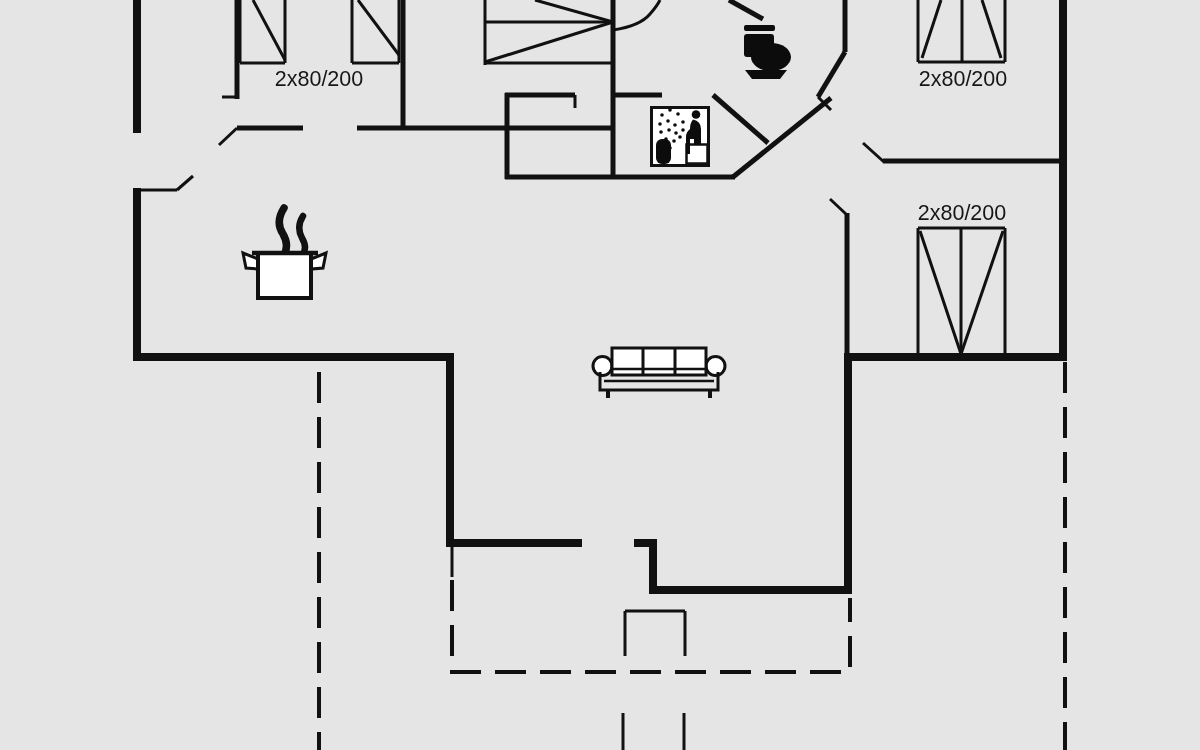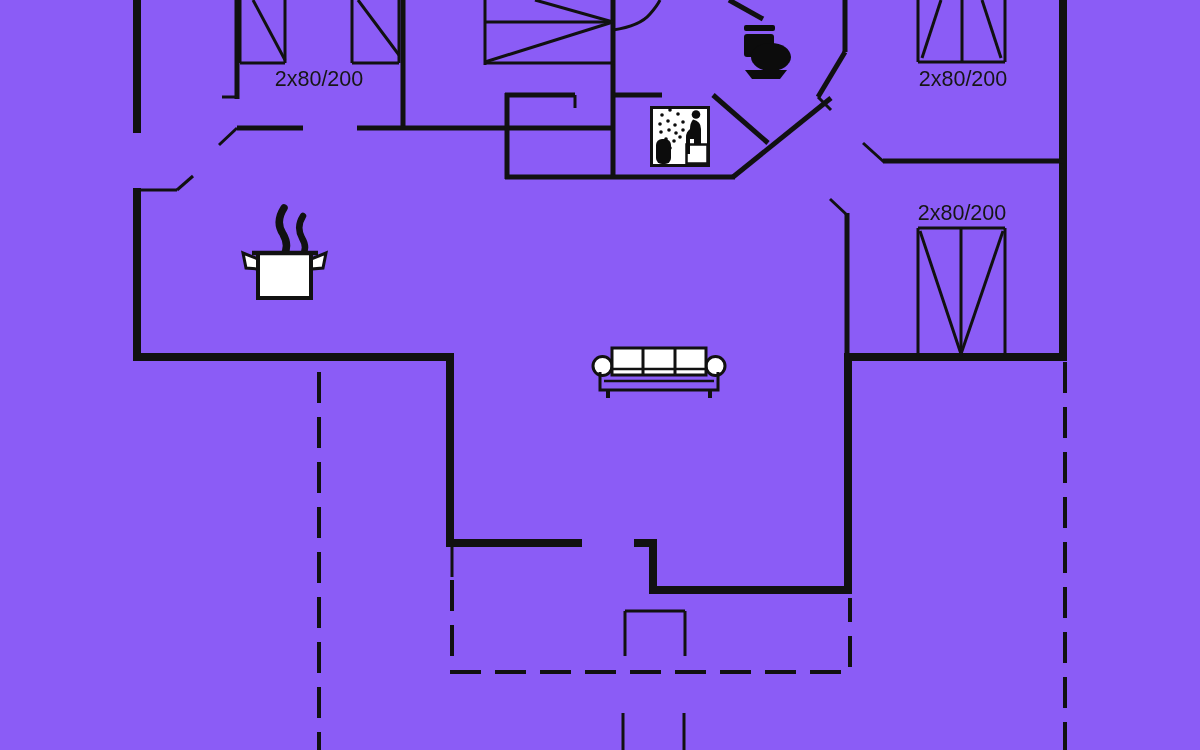--- a/index.html
+++ b/index.html
@@ -1,18 +1,18 @@
 <!DOCTYPE html>
 <html><head>
 <meta charset="utf-8">
 <title></title>
 <style>
   html,body{margin:0;padding:0;background:#ffffff;}
   body{width:1200px;height:750px;overflow:hidden;}
-  .plan{position:relative;width:1200px;height:750px;background:#8b5cf6;}
+  .plan{position:relative;width:1200px;height:750px;background:#e5e5e5;}
   svg{display:block;width:1200px;height:750px;}
   text.size-label{
     font-family:"Liberation Sans",sans-serif;
     font-size:21.5px;
     fill:#161616;
     text-anchor:middle;
   }
   .ink-stroke{stroke:#111111;fill:none;}
   .ink-fill{fill:#0c0c0c;stroke:none;}
   .white-fill{fill:#ffffff;}

